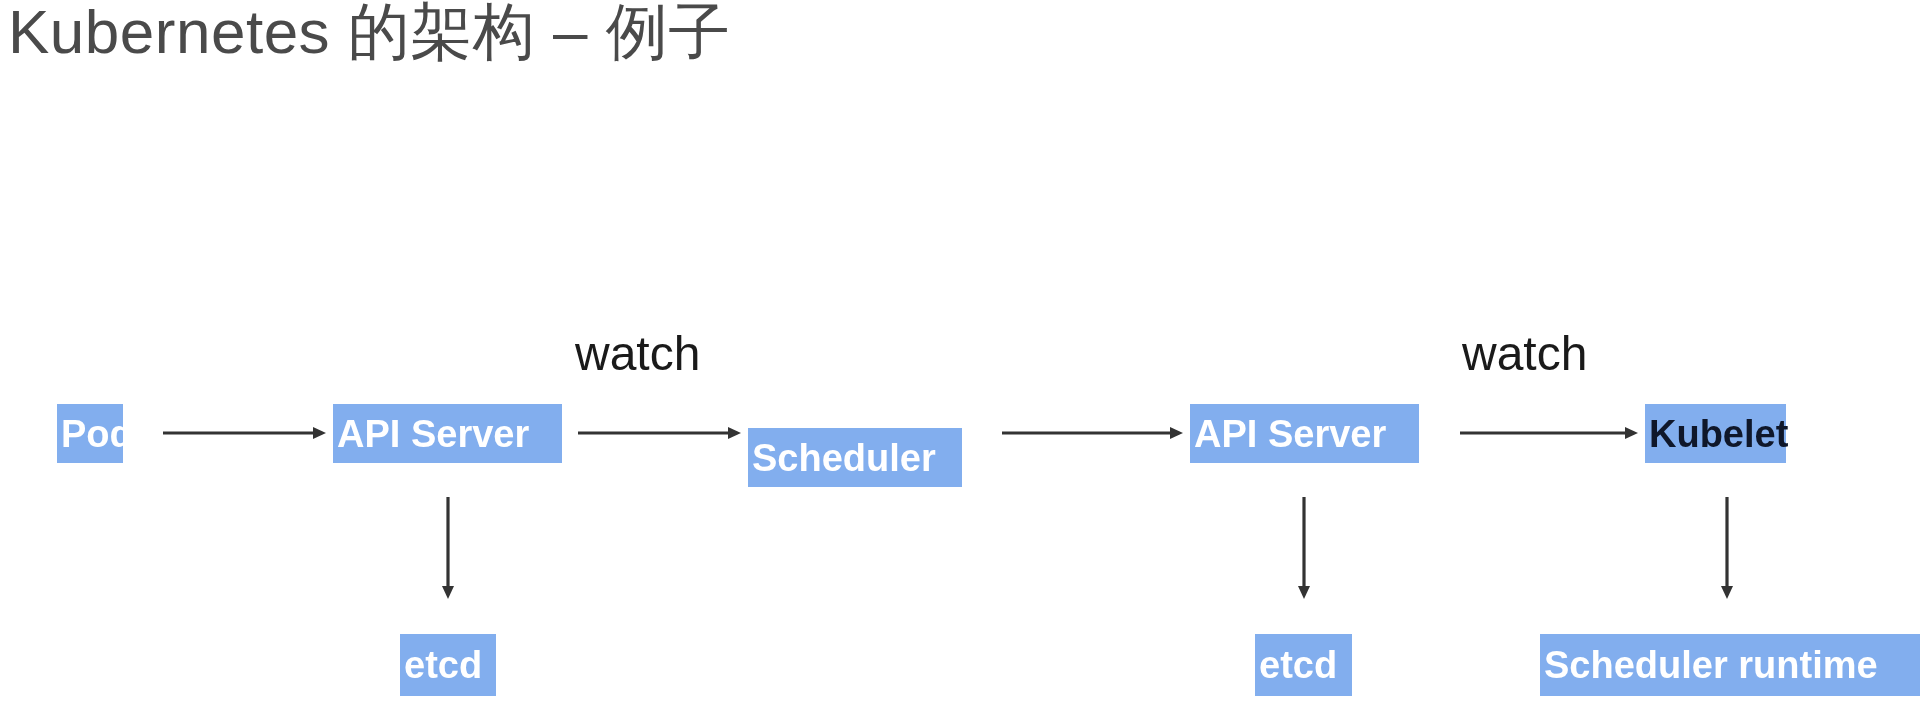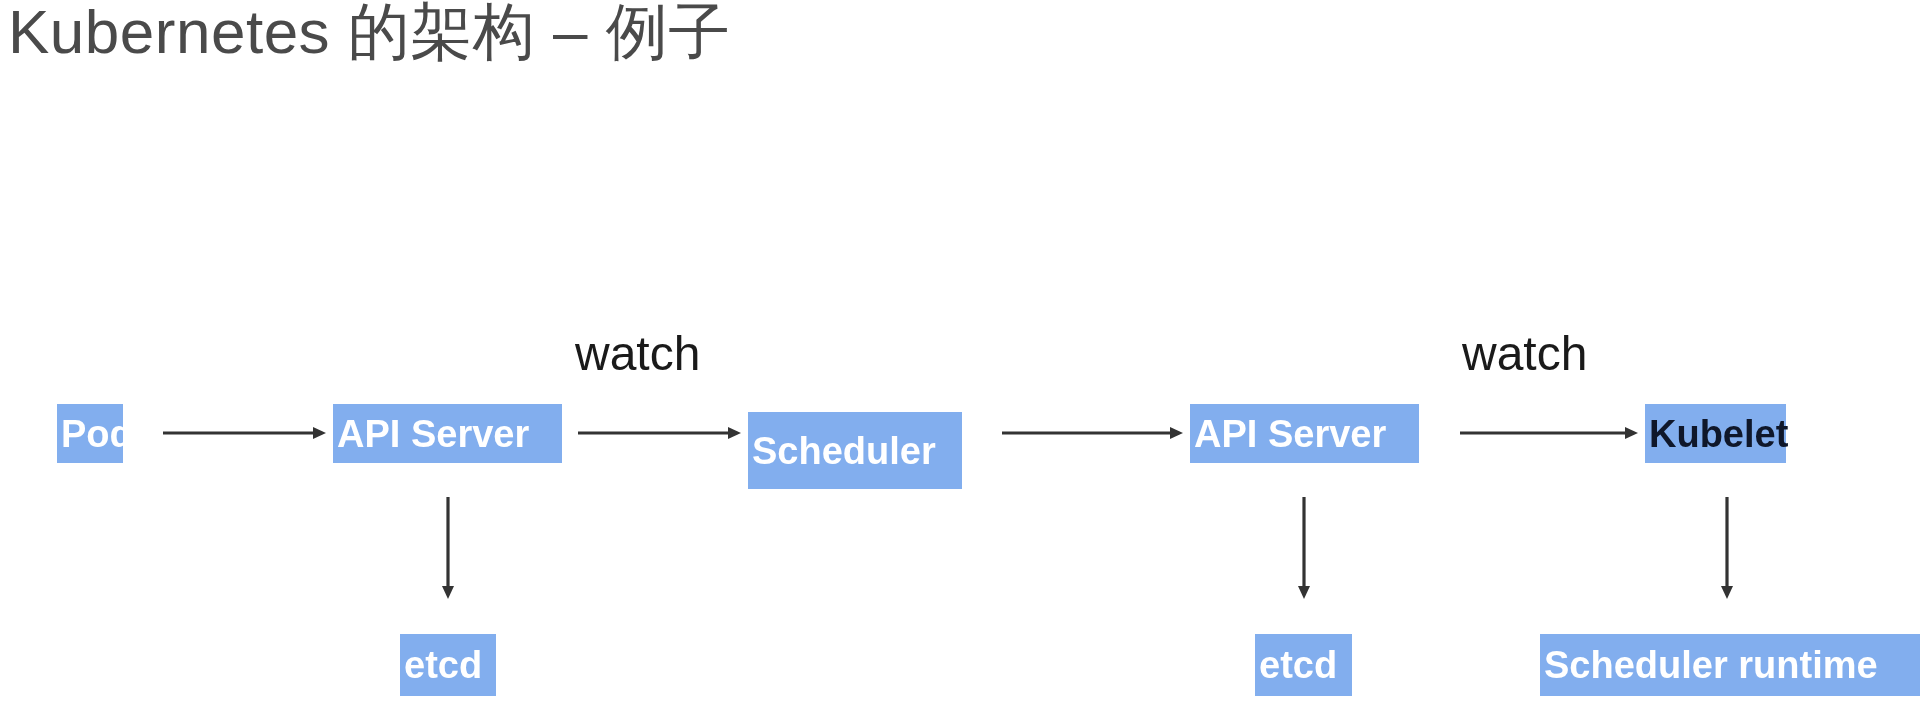--- a/index.html
+++ b/index.html
@@ -125,21 +125,21 @@
         </svg>
       </div>
     </div>
   <div id="node-layer">
       <div class="node" style="left: 57px; top: 404px; width: 66px; height: 59px; background: rgb(130, 174, 238); color: rgb(255, 255, 255);">
         <span>Pod</span>
       </div>
       <div class="node" style="left: 333px; top: 404px; width: 229px; height: 59px; background: rgb(130, 174, 238); color: rgb(255, 255, 255);">
         <span>API Server</span>
       </div>
-      <div class="node" style="left: 748px; top: 412px; width: 214px; height: 77px; background: rgb(130, 174, 238); color: rgb(255, 255, 255);">
+      <div class="node" style="left: 748px; top: 428px; width: 214px; height: 59px; background: rgb(130, 174, 238); color: rgb(255, 255, 255);">
         <span>Scheduler</span>
       </div>
       <div class="node" style="left: 1190px; top: 404px; width: 229px; height: 59px; background: rgb(130, 174, 238); color: rgb(255, 255, 255);">
         <span>API Server</span>
       </div>
       <div class="node" style="left: 1645px; top: 404px; width: 141px; height: 59px; background: rgb(130, 174, 238); color: #0f172a;">
         <span>Kubelet</span>
       </div>
       <div class="node" style="left: 400px; top: 634px; width: 96px; height: 62px; background: rgb(130, 174, 238); color: rgb(255, 255, 255);">
         <span>etcd</span>

